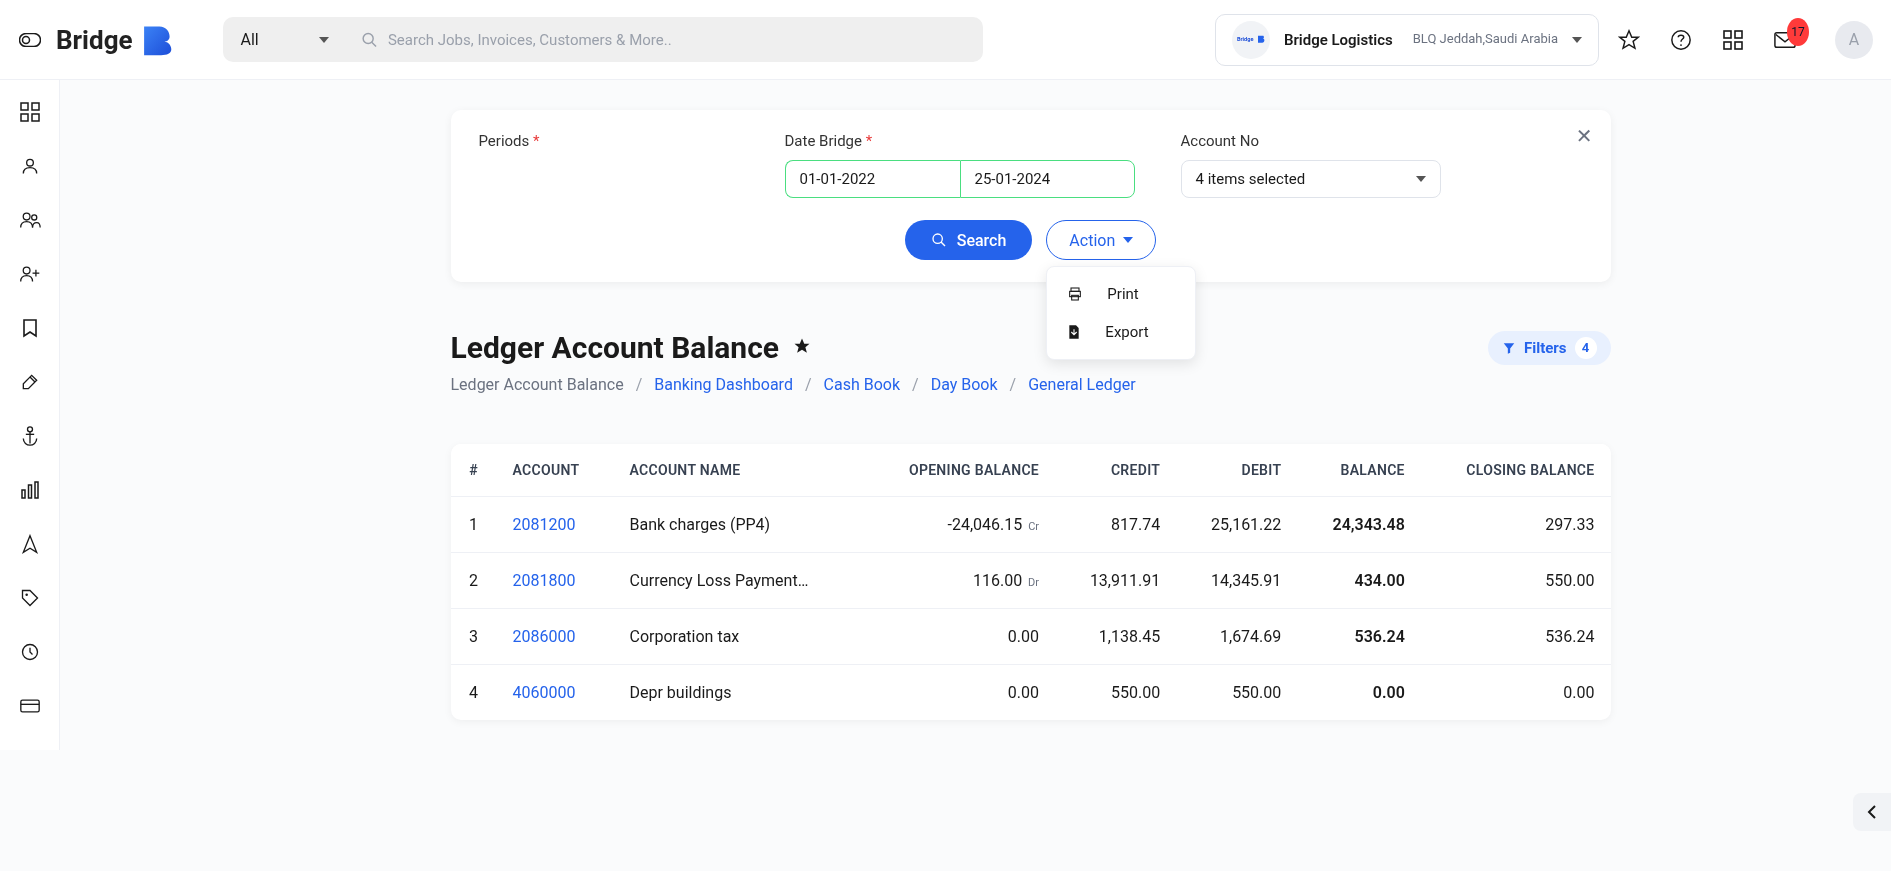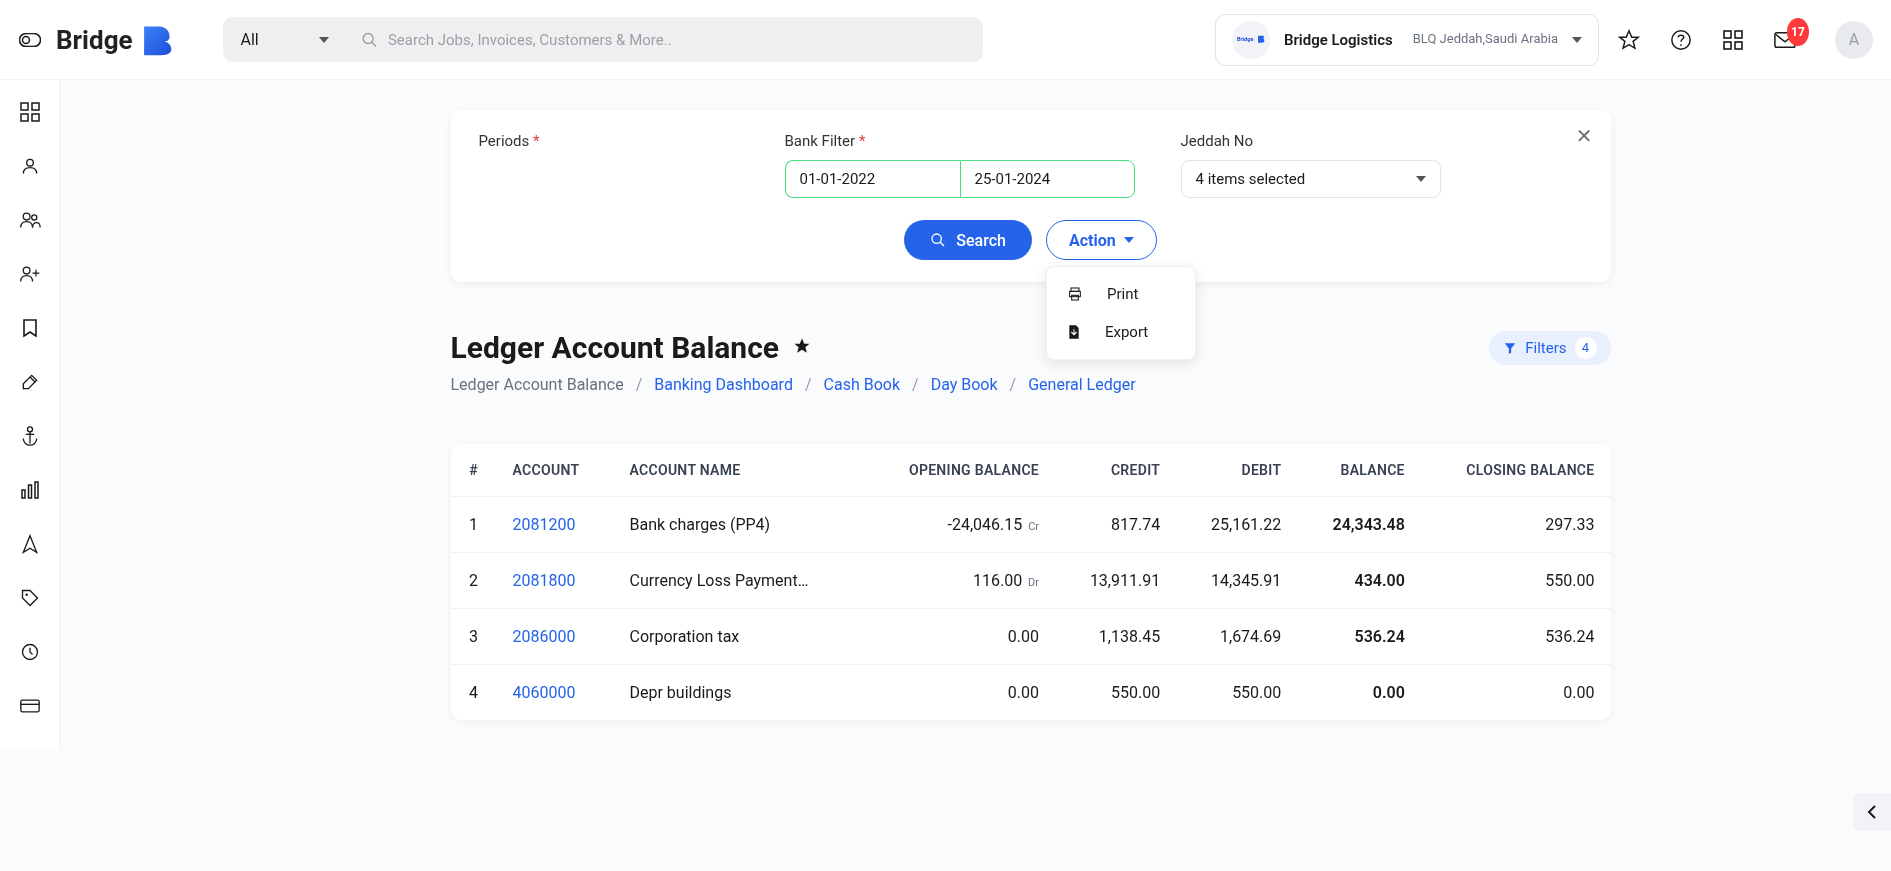--- a/index.html
+++ b/index.html
@@ -15,21 +15,21 @@
   .search-inputwrap input { border:none; background:transparent; outline:none; width:100%; font-size:15px; color:#444; }
   .search-inputwrap input::placeholder { color:#9aa0ab; }
   .flex-spacer { flex:1; }
   .orgbox { display:flex; align-items:center; border:1px solid #dfe3ea; border-radius:10px; padding: 6px 16px; gap:14px; margin-right: 18px; cursor:pointer; }
   .orgbox .avatar { width:38px; height:38px; border-radius:50%; background:#f1f3f6; display:flex; align-items:center; justify-content:center; }
   .orgbox .orgtexts { display:flex; flex-direction:row;gap:20px; }
   .orgbox .orgname { font-size:15px; font-weight:600; }
   .orgbox .orgsub { font-size:13px; color:#6b7280; }
   .topicons { display:flex; align-items:center; gap:28px; }
   .topicon { width:24px; height:24px; cursor:pointer; position:relative; display:flex; align-items:center; justify-content:center; color:#1a1a1a; }
-  .badge { position:absolute; top:-10px; right:-12px; background:#ff3a3a; color:#ffffff; font-size:12px; font-weight:700; border-radius:50%; width:22px; height:28px; display:flex; align-items:center; justify-content:center; }
+  .badge { position:absolute; top:-10px; right:-12px; background:#ff3a3a; color:#0f172a; font-size:12px; font-weight:400; border-radius:50%; width:22px; height:28px; display:flex; align-items:center; justify-content:center; }
   .profile { width:38px; height:38px; border-radius:50%; background:#e8eaef; display:flex; align-items:center; justify-content:center; color:#9aa0ab; margin-left:10px; cursor:pointer; }
 
   .shell { display:flex; }
   .sidebar { width:60px; background:#fff; border-right:1px solid #eef0f5; padding-top:20px; display:flex; flex-direction:column; align-items:center; gap:30px; }
   .side-item { width:24px; height:24px; display:flex; align-items:center; justify-content:center; cursor:pointer; color:#1a1a1a; }
   .main { flex:1; padding: 30px 60px 30px 170px; position:relative; }
   .main-inner { max-width: 1160px; margin: 0 auto; }
 
   .filtercard { background:#fff; border-radius:10px; box-shadow: 0 2px 8px rgba(0,0,0,0.06); padding: 22px 28px; position:relative; }
   .close-x { position:absolute; top:14px; right:18px; cursor:pointer; color:#6b7280; font-size:20px; }
@@ -41,30 +41,30 @@
   .dateboxes { display:flex; }
   .datebox { border:1px solid #4ade80; height:38px; padding:0 14px; display:flex; align-items:center; background:#fff; font-size:15px; width:175px; }
   .datebox:first-child { border-top-left-radius:8px; border-bottom-left-radius:8px; border-right:none; }
   .datebox:last-child { border-top-right-radius:8px; border-bottom-right-radius:8px; }
   .group-periods { width: 260px; }
   .group-date { width: 350px; }
   .group-account { width: 260px; }
 
   .actionrow { display:flex; justify-content:center; gap:14px; margin-top: 22px; position:relative; }
   .btn-search { background:#2563eb; color:#fff; border:none; height:40px; padding:0 26px; border-radius:999px; display:flex; align-items:center; gap:10px; font-size:16px; font-weight:500; cursor:pointer; }
-  .btn-action { background:#fff; color:#2563eb; border:1px solid #2563eb; height:40px; padding:0 22px; border-radius:999px; display:flex; align-items:center; gap:8px; font-size:16px; font-weight:700; cursor:pointer; position:relative; }
+  .btn-action { background:#fff; color:#2563eb; border:1px solid #2563eb; height:40px; padding:0 22px; border-radius:999px; display:flex; align-items:center; gap:8px; font-size:16px; font-weight:400; cursor:pointer; position:relative; }
   .action-menu { position:absolute; top:46px; left:0; background:#fff; border:1px solid #eef0f5; border-radius:8px; box-shadow:0 4px 14px rgba(0,0,0,0.1); min-width:150px; padding:8px 0; z-index:5; }
   .action-menu-item { padding:10px 20px; display:flex; align-items:center; gap:24px; cursor:pointer; font-size:15px; color:#1a1a1a; }
 
   .titlewrap { margin-top: 48px; }
   .title-row { display:flex; align-items:center; justify-content:space-between; }
   .title-left { display:flex; align-items:center; gap:14px; }
   .page-title { font-size:30px; font-weight:700; }
   .star-icon { cursor:pointer; }
-  .filters-chip { background:#e8f0fe; color:#2563eb; display:flex; align-items:center; gap:8px; padding:6px 14px; border-radius:999px; font-size:15px; font-weight:400; cursor:pointer; }
+  .filters-chip { background:#e8f0fe; color:#2563eb; display:flex; align-items:center; gap:8px; padding:6px 14px; border-radius:999px; font-size:15px; font-weight:700; cursor:pointer; }
   .filters-chip .count { background:#fff; color:#2563eb; border-radius:50%; width:22px; height:22px; display:flex; align-items:center; justify-content:center; font-size:13px; }
   .breadcrumbs { display:flex; align-items:center; gap:12px; margin-top:10px; font-size:16px; }
   .breadcrumbs .crumb-current { color:#6b7280; }
   .breadcrumbs .crumb-link { color:#2563eb; cursor:pointer; }
   .breadcrumbs .sep { color:#9aa0ab; }
 
   .daterange { text-align:center; margin-top: 26px; font-size:16px; }
   .daterange .small { color:#6b7280; font-size:15px; }
   .daterange .big { color:#2563eb; font-size:21px; font-weight:600; }
 
@@ -254,32 +254,32 @@
   <div class="main">
     <div class="main-inner">
 
     <div class="filtercard">
       <div class="close-x">✕</div>
       <div class="filter-row">
         <div class="filter-group group-periods">
           <div class="filter-label"><span>Periods</span> <span class="req">*</span></div>
         </div>
         <div class="filter-group group-date">
-          <div class="filter-label"><span>Bank Filter</span> <span class="req">*</span></div>
+          <div class="filter-label"><span>Date Bridge</span> <span class="req">*</span></div>
           <div class="dateboxes">
             <div class="datebox">
                   <span>01-01-2022</span>
                 </div>
             <div class="datebox">
                   <span>25-01-2024</span>
                 </div>
           </div>
         </div>
         <div class="filter-group group-account">
-          <div class="filter-label"><span>Jeddah No</span></div>
+          <div class="filter-label"><span>Account No</span></div>
           <div class="selectbox">
             <span>4 items selected</span>
             <svg width="10" height="6">
                   <path d="M0 0 L5 6 L10 0 Z" fill="#555"></path>
                 </svg>
           </div>
         </div>
       </div>
       <div class="actionrow">
         <button class="btn-search">

